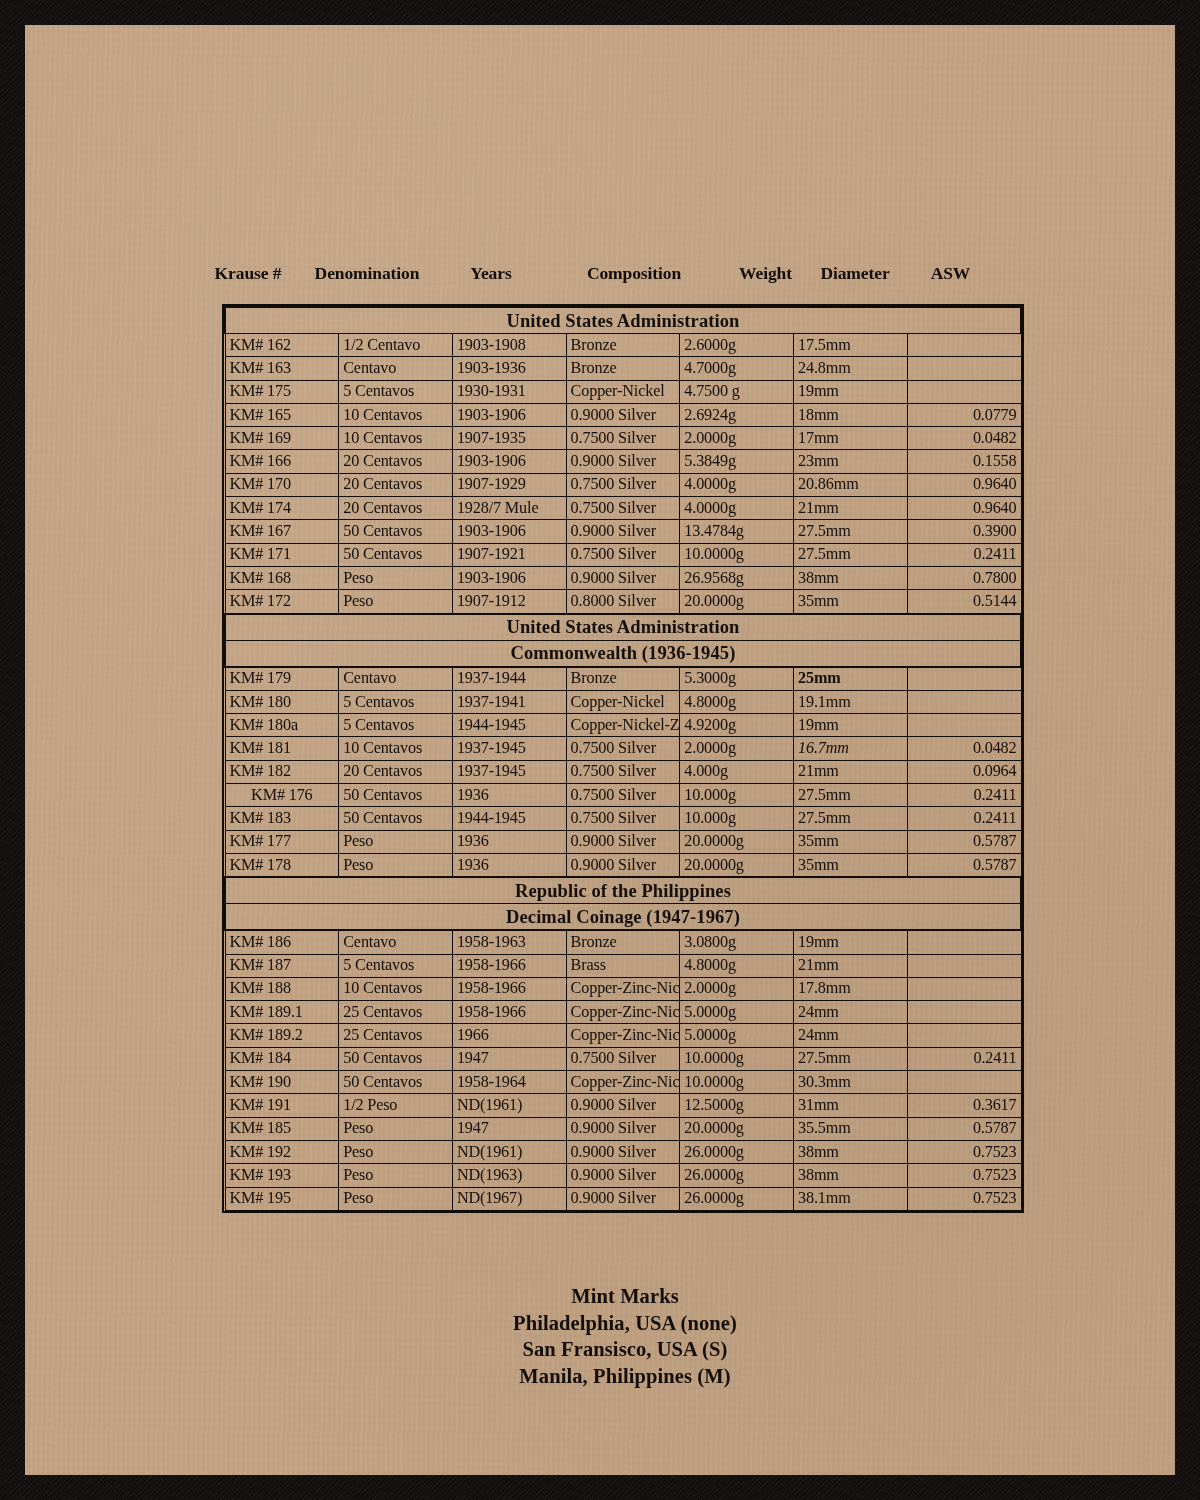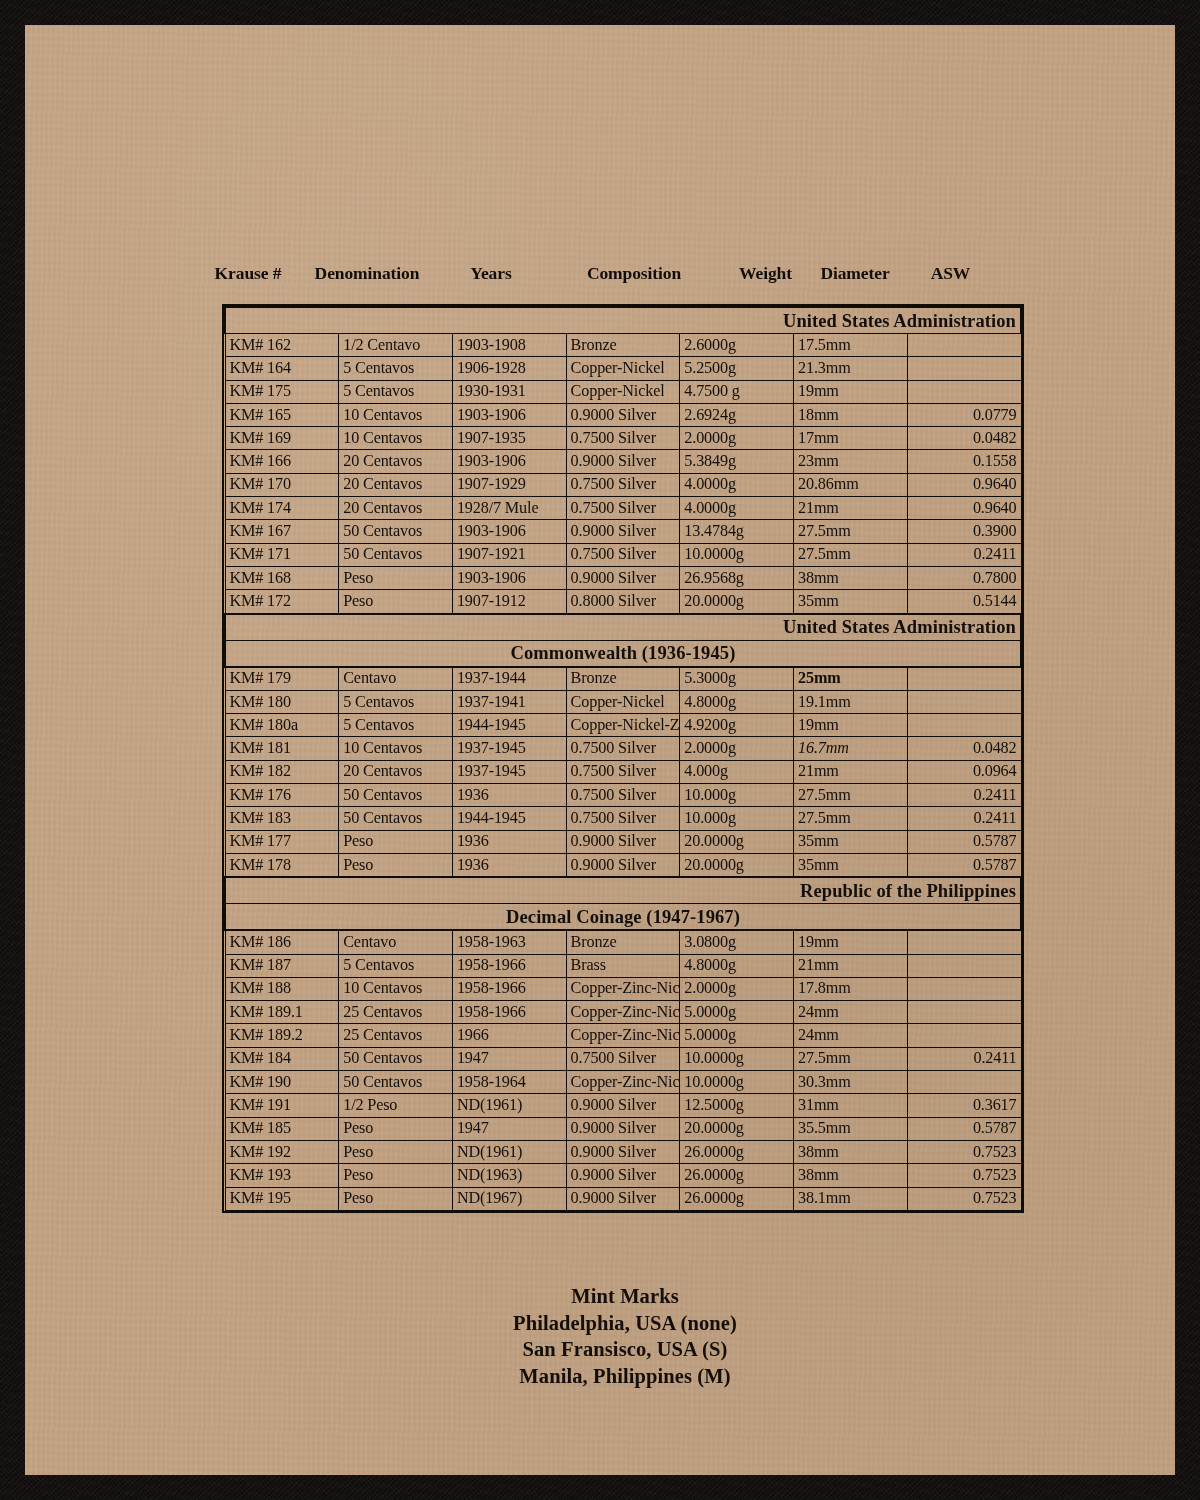--- a/index.html
+++ b/index.html
@@ -95,21 +95,21 @@
   table.coin-table tr.section-row td {
     border-left: 2.6px solid #100c08;
     border-right: 2.6px solid #100c08;
     text-align: center;
     font-weight: bold;
     font-size: 18.5px;
     line-height: 24px;
     height: 25px;
     letter-spacing: 0.1px;
   }
-  table.coin-table tr.section-row.first td { border-top: 2.8px solid #100c08; text-align: right; }
+  table.coin-table tr.section-row.first td { border-top: 2.8px solid #100c08; }
   table.coin-table tr.section-row.last td { border-bottom: 2.3px solid #100c08; }
 
   td.asw { text-align: right; padding-right: 6px; }
 
   
   #coin-table-wrap::after {
     content: "";
     position: absolute;
     left: -2px; top: -2px; right: -2px; bottom: -2px;
     border: 2.6px solid #100c08;
@@ -156,26 +156,26 @@
             <tr>
               <td style="width: 98px;">KM# 162</td>
               <td style="width: 140px;">1/2 Centavo</td>
               <td style="width: 108px;">1903-1908</td>
               <td style="width: 178px;">Bronze</td>
               <td style="width: 85px;">2.6000g</td>
               <td style="width: 94px;">17.5mm</td>
               <td class="asw" style="width: 95px;"></td>
             </tr>
             <tr>
-              <td style="width: 98px;">KM# 164</td>
-              <td style="width: 140px;">5 Centavos</td>
-              <td style="width: 108px;">1906-1928</td>
-              <td style="width: 178px;">Copper-Nickel</td>
-              <td style="width: 85px;">5.2500g</td>
-              <td style="width: 94px;">21.3mm</td>
+              <td style="width: 98px;">KM# 163</td>
+              <td style="width: 140px;">Centavo</td>
+              <td style="width: 108px;">1903-1936</td>
+              <td style="width: 178px;">Bronze</td>
+              <td style="width: 85px;">4.7000g</td>
+              <td style="width: 94px;">24.8mm</td>
               <td class="asw" style="width: 95px;"></td>
             </tr>
             <tr>
               <td style="width: 98px;">KM# 175</td>
               <td style="width: 140px;">5 Centavos</td>
               <td style="width: 108px;">1930-1931</td>
               <td style="width: 178px;">Copper-Nickel</td>
               <td style="width: 85px;">4.7500 g</td>
               <td style="width: 94px;">19mm</td>
               <td class="asw" style="width: 95px;"></td>
@@ -306,21 +306,21 @@
             <tr>
               <td style="width: 98px;">KM# 182</td>
               <td style="width: 140px;">20 Centavos</td>
               <td style="width: 108px;">1937-1945</td>
               <td style="width: 178px;">0.7500 Silver</td>
               <td style="width: 85px;">4.000g</td>
               <td style="width: 94px;">21mm</td>
               <td class="asw" style="width: 95px;">0.0964</td>
             </tr>
             <tr>
-              <td style="width: 98px;">KM# 176</td>
+              <td style="width: 98px; text-align: center;">KM# 176</td>
               <td style="width: 140px;">50 Centavos</td>
               <td style="width: 108px;">1936</td>
               <td style="width: 178px;">0.7500 Silver</td>
               <td style="width: 85px;">10.000g</td>
               <td style="width: 94px;">27.5mm</td>
               <td class="asw" style="width: 95px;">0.2411</td>
             </tr>
             <tr>
               <td style="width: 98px;">KM# 183</td>
               <td style="width: 140px;">50 Centavos</td>

